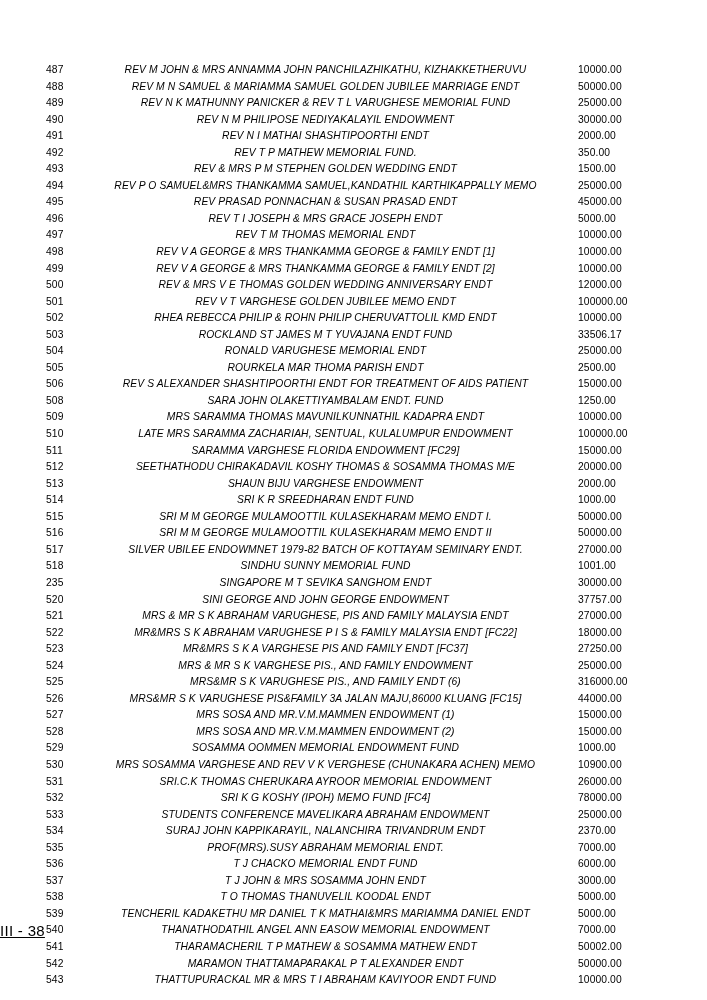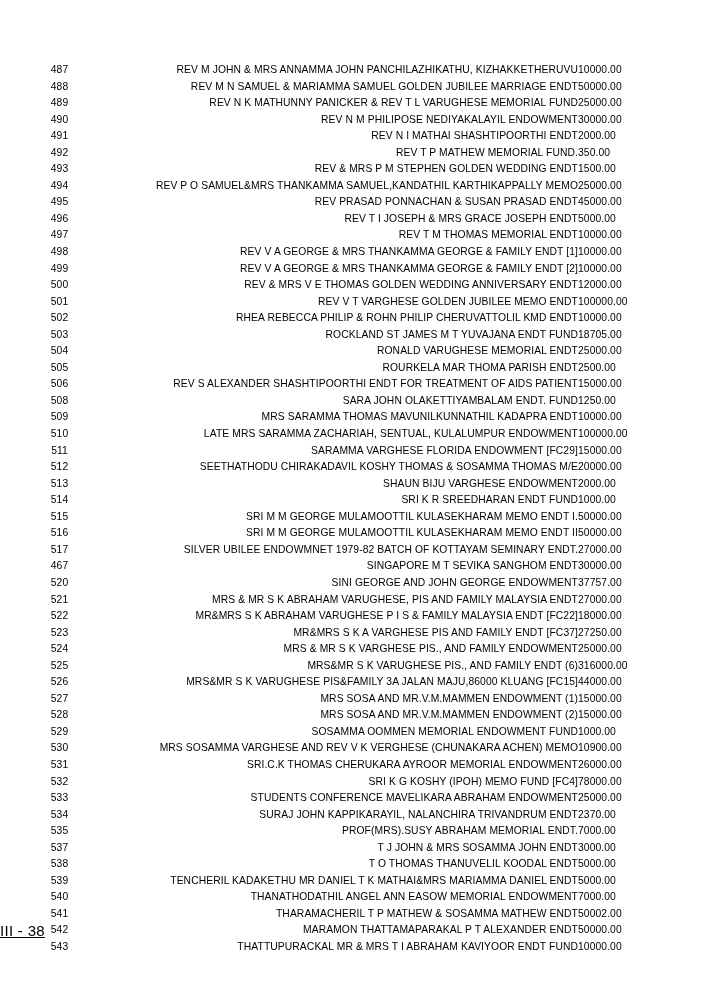--- a/index.html
+++ b/index.html
@@ -35,27 +35,28 @@
   .ledger td {
     font-size: 10.3px;
     line-height: 16.55px;
     padding: 0;
     white-space: nowrap;
     vertical-align: baseline;
     letter-spacing: 0.01em;
   }
   td.col-index {
     width: 27px;
-    text-align: center;
+    text-align: left;
   }
   td.col-name {
     width: 505px;
-    text-align: right;
+    text-align: center;
     overflow: hidden;
     text-overflow: clip;
+    font-style: italic;
   }
   td.col-amount {
     width: 84px;
     text-align: left;
     padding-right: 0px;
   }
   .page-footer {
     position: absolute;
     left: 0;
     right: 0;
@@ -149,21 +150,21 @@
           <td class="col-amount">100000.00</td>
         </tr>
         <tr>
           <td class="col-index">502</td>
           <td class="col-name">RHEA REBECCA PHILIP &amp; ROHN PHILIP CHERUVATTOLIL KMD ENDT</td>
           <td class="col-amount">10000.00</td>
         </tr>
         <tr>
           <td class="col-index">503</td>
           <td class="col-name">ROCKLAND ST JAMES M T YUVAJANA ENDT FUND</td>
-          <td class="col-amount">18705.00</td>
+          <td class="col-amount">33506.17</td>
         </tr>
         <tr>
           <td class="col-index">504</td>
           <td class="col-name">RONALD VARUGHESE MEMORIAL ENDT</td>
           <td class="col-amount">25000.00</td>
         </tr>
         <tr>
           <td class="col-index">505</td>
           <td class="col-name">ROURKELA MAR THOMA PARISH ENDT</td>
           <td class="col-amount">2500.00</td>
@@ -217,21 +218,26 @@
           <td class="col-index">516</td>
           <td class="col-name">SRI M M GEORGE MULAMOOTTIL KULASEKHARAM MEMO ENDT II</td>
           <td class="col-amount">50000.00</td>
         </tr>
         <tr>
           <td class="col-index">517</td>
           <td class="col-name">SILVER UBILEE ENDOWMNET  1979-82 BATCH OF KOTTAYAM SEMINARY ENDT.</td>
           <td class="col-amount">27000.00</td>
         </tr>
         <tr>
-          <td class="col-index">467</td>
+          <td class="col-index">518</td>
+          <td class="col-name">SINDHU SUNNY MEMORIAL FUND</td>
+          <td class="col-amount">1001.00</td>
+        </tr>
+        <tr>
+          <td class="col-index">235</td>
           <td class="col-name">SINGAPORE M T SEVIKA SANGHOM ENDT</td>
           <td class="col-amount">30000.00</td>
         </tr>
         <tr>
           <td class="col-index">520</td>
           <td class="col-name">SINI GEORGE AND JOHN GEORGE ENDOWMENT</td>
           <td class="col-amount">37757.00</td>
         </tr>
         <tr>
           <td class="col-index">521</td>
@@ -302,20 +308,25 @@
           <td class="col-index">534</td>
           <td class="col-name">SURAJ JOHN KAPPIKARAYIL, NALANCHIRA TRIVANDRUM ENDT</td>
           <td class="col-amount">2370.00</td>
         </tr>
         <tr>
           <td class="col-index">535</td>
           <td class="col-name">PROF(MRS).SUSY ABRAHAM MEMORIAL ENDT.</td>
           <td class="col-amount">7000.00</td>
         </tr>
         <tr>
+          <td class="col-index">536</td>
+          <td class="col-name">T J CHACKO MEMORIAL ENDT FUND</td>
+          <td class="col-amount">6000.00</td>
+        </tr>
+        <tr>
           <td class="col-index">537</td>
           <td class="col-name">T J JOHN &amp; MRS SOSAMMA JOHN ENDT</td>
           <td class="col-amount">3000.00</td>
         </tr>
         <tr>
           <td class="col-index">538</td>
           <td class="col-name">T O THOMAS THANUVELIL KOODAL ENDT</td>
           <td class="col-amount">5000.00</td>
         </tr>
         <tr>

